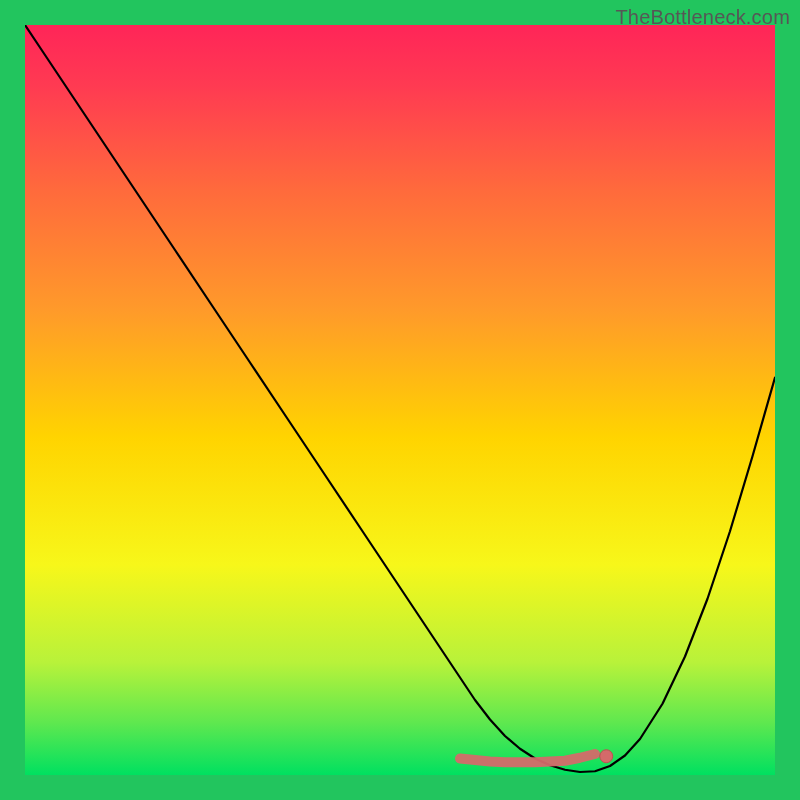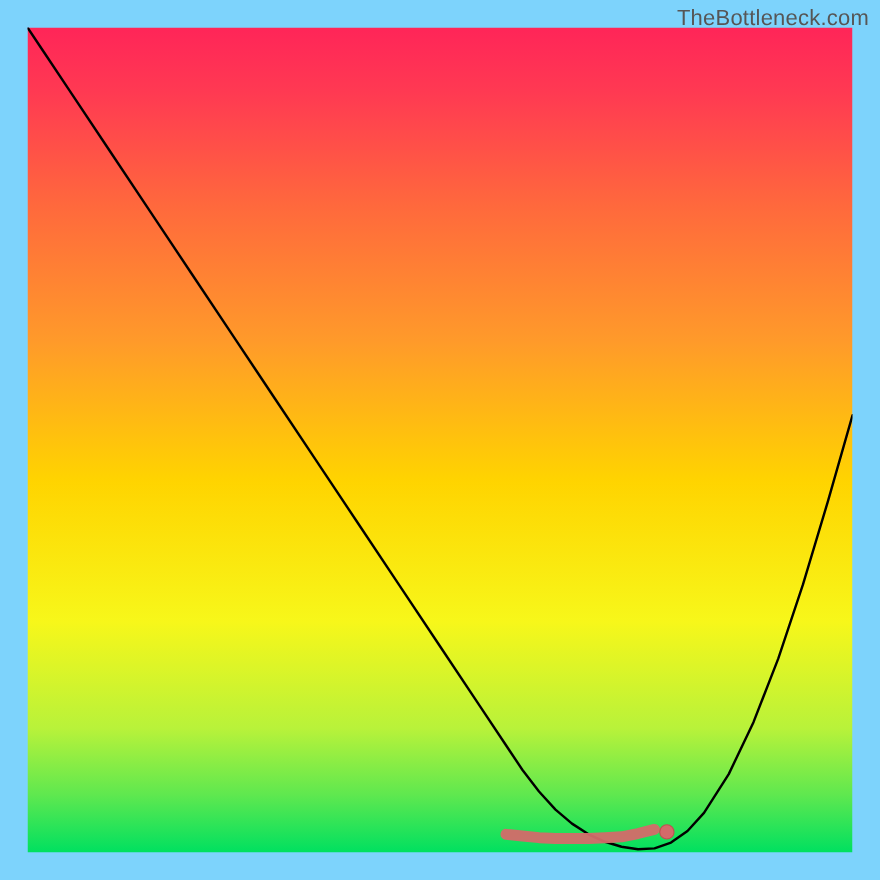--- a/index.html
+++ b/index.html
@@ -1,17 +1,17 @@
 <!DOCTYPE html>
 <html><head>
 <meta charset="utf-8">
 <style>
   * { margin: 0; padding: 0; box-sizing: border-box; }
   html, body { width: 800px; height: 800px; overflow: hidden; background: #000; }
-  .frame { position: relative; width: 800px; height: 800px; background: #7dd3fc; }
+  .frame { position: relative; width: 800px; height: 800px; background: #22c55e; }
   .watermark {
     position: absolute;
     top: 6px; right: 10px;
     font-family: Arial, Helvetica, sans-serif;
     font-size: 20px;
     color: #565656;
     letter-spacing: 0.2px;
   }
   .plot {
     position: absolute;

